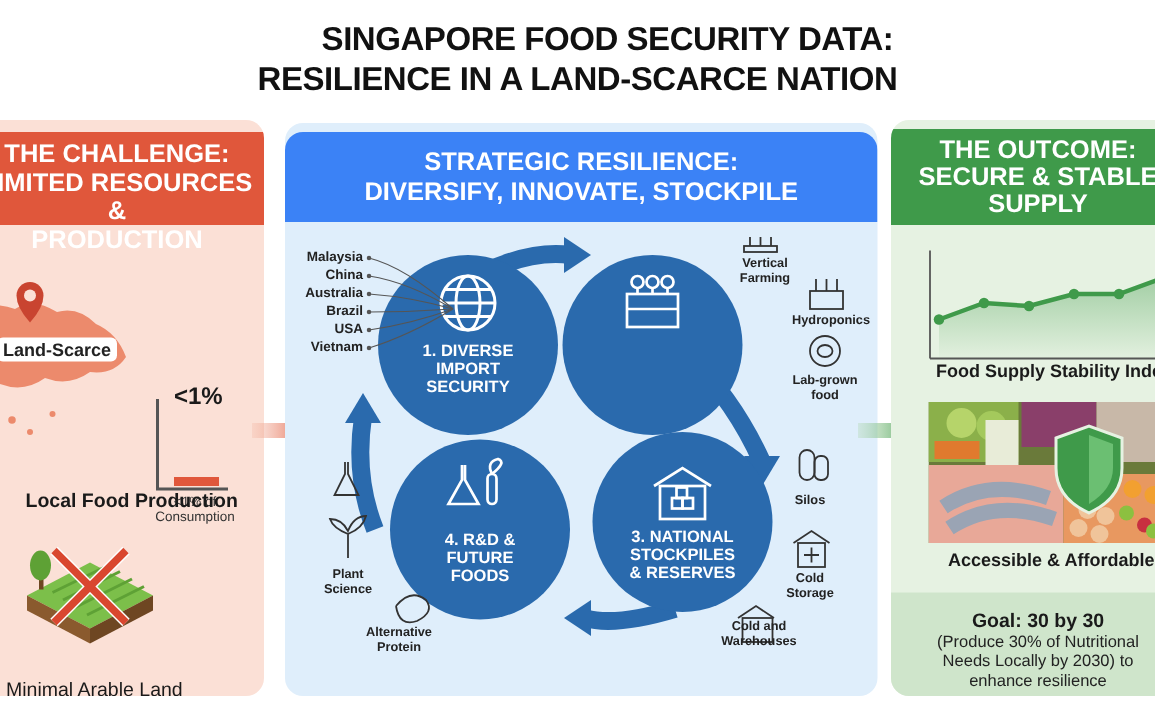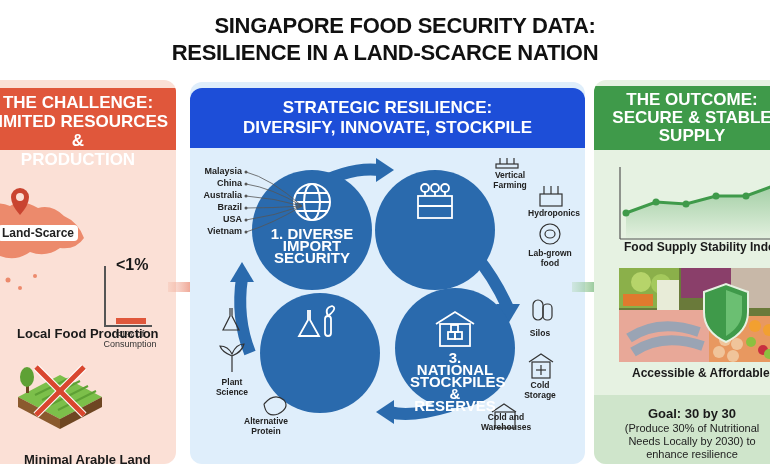--- a/index.html
+++ b/index.html
@@ -15,33 +15,33 @@
 
   .map { position: absolute; left: 0; top: 100px; width: 110px; height: 120px; }
   .land-tag { position: absolute; left: 18px; top: 145px; background: #fff; border-radius: 4px; padding: 1px 4px; font-size: 12px; font-weight: bold; color: #222; }
   .axis-v { position: absolute; left: 124px; top: 186px; width: 1.5px; height: 60px; background: #555; }
   .axis-h { position: absolute; left: 124px; top: 245px; width: 48px; height: 1.5px; background: #555; }
   .bar-red { position: absolute; left: 136px; top: 238px; width: 30px; height: 6px; background: #e0573b; }
   .pct-big { position: absolute; left: 133px; top: 255px; font-size: 16px; font-weight: bold; }
   .pct-small { position: absolute; left: 120px; top: 270px; width: 60px; font-size: 9px; text-align: center; line-height: 10px; color: #333; }
   .lfp { position: absolute; left: 20px; top: 246px; font-size: 13px; font-weight: bold; padding-left: 17px; }
   .land-img { position: absolute; left: 30px; top: 275px; width: 100px; height: 80px; }
-  .mal { position: absolute; left: 24px; top: 372px; font-size: 13px; font-weight: bold; margin-left: 20px; }
+  .mal { position: absolute; left: 24px; top: 372px; font-size: 13px; font-weight: normal; }
 
   .arrow-l { position: absolute; left: 168px; top: 273px; width: 40px; height: 28px; }
 
   
   .panel-mid { position: absolute; left: 190px; top: 82px; width: 395px; height: 382px; background: #dfeefb; border-radius: 12px; overflow: hidden; }
-  .panel-mid .hdr { position: absolute; top: 6px; left: 0; width: 395px; height: 60px; background: #1d4ed8; color: #fff; font-weight: bold; font-size: 17px; line-height: 20px; text-align: center; padding-top: 10px; border-radius: 12px 12px 0 0; }
+  .panel-mid .hdr { position: absolute; top: 6px; left: 0; width: 395px; height: 60px; background: #3b82f6; color: #fff; font-weight: bold; font-size: 17px; line-height: 20px; text-align: center; padding-top: 10px; border-radius: 12px 12px 0 0; }
   .cycle { position: absolute; left: 0; top: 66px; width: 395px; height: 290px; }
   .footer-mid { position: absolute; left: 0; top: 358px; width: 395px; text-align: center; font-size: 13px; font-weight: bold; color: #111; }
 
   .side-label { position: absolute; font-size: 8.5px; font-weight: bold; text-align: center; line-height: 10px; color: #222; }
   .country { position: absolute; font-size: 9px; font-weight: bold; color: #222; text-align: right; width: 50px; line-height: 11px; }
-  .node-label { position: absolute; color: #fff; font-weight: bold; font-size: 15px; line-height: 12px; text-align: center; width: 90px; }
+  .node-label { position: absolute; color: #fff; font-weight: bold; font-size: 11px; line-height: 12px; text-align: center; width: 90px; }
 
   .arrow-r { position: absolute; left: 572px; top: 273px; width: 40px; height: 28px; }
 
   
   .panel-right { position: absolute; left: 594px; top: 80px; width: 196px; height: 384px; background: #e6f2e2; border-radius: 12px; overflow: hidden; }
   .panel-right .hdr { position: absolute; top: 6px; left: 0; width: 196px; height: 64px; background: #3f9a4a; color: #fff; font-weight: bold; font-size: 17px; line-height: 18px; text-align: center; padding-top: 5px; }
   .chart { position: absolute; left: 20px; top: 85px; width: 176px; height: 80px; }
   .chart-title { position: absolute; left: 30px; top: 160px; font-size: 12px; font-weight: bold; white-space: nowrap; }
   .market { position: absolute; left: 25px; top: 188px; width: 171px; height: 94px; overflow: hidden; }
   .aa { position: absolute; left: 38px; top: 286px; font-size: 12px; font-weight: bold; white-space: nowrap; }
@@ -224,20 +224,25 @@
 
   <div class="node-label" style="left:77px;top:146px;">
     <div>1. DIVERSE</div>
     <div>IMPORT</div>
     <div>SECURITY</div>
   </div>
   <div class="node-label" style="left:220px;top:270px;">
     <div>3. NATIONAL</div>
     <div>STOCKPILES</div>
     <div>&amp; RESERVES</div>
+  </div>
+  <div class="node-label" style="left:85px;top:272px;">
+    <div>4. R&amp;D &amp;</div>
+    <div>FUTURE</div>
+    <div>FOODS</div>
   </div>
 
   <div class="side-label" style="left:300px;top:88px;width:40px;">
     <div>Vertical</div>
     <div>Farming</div>
   </div>
   <div class="side-label" style="left:330px;top:126px;width:60px;text-align:right;">Hydroponics</div>
   <div class="side-label" style="left:335px;top:166px;width:50px;">
     <div>Lab-grown</div>
     <div>food</div>

